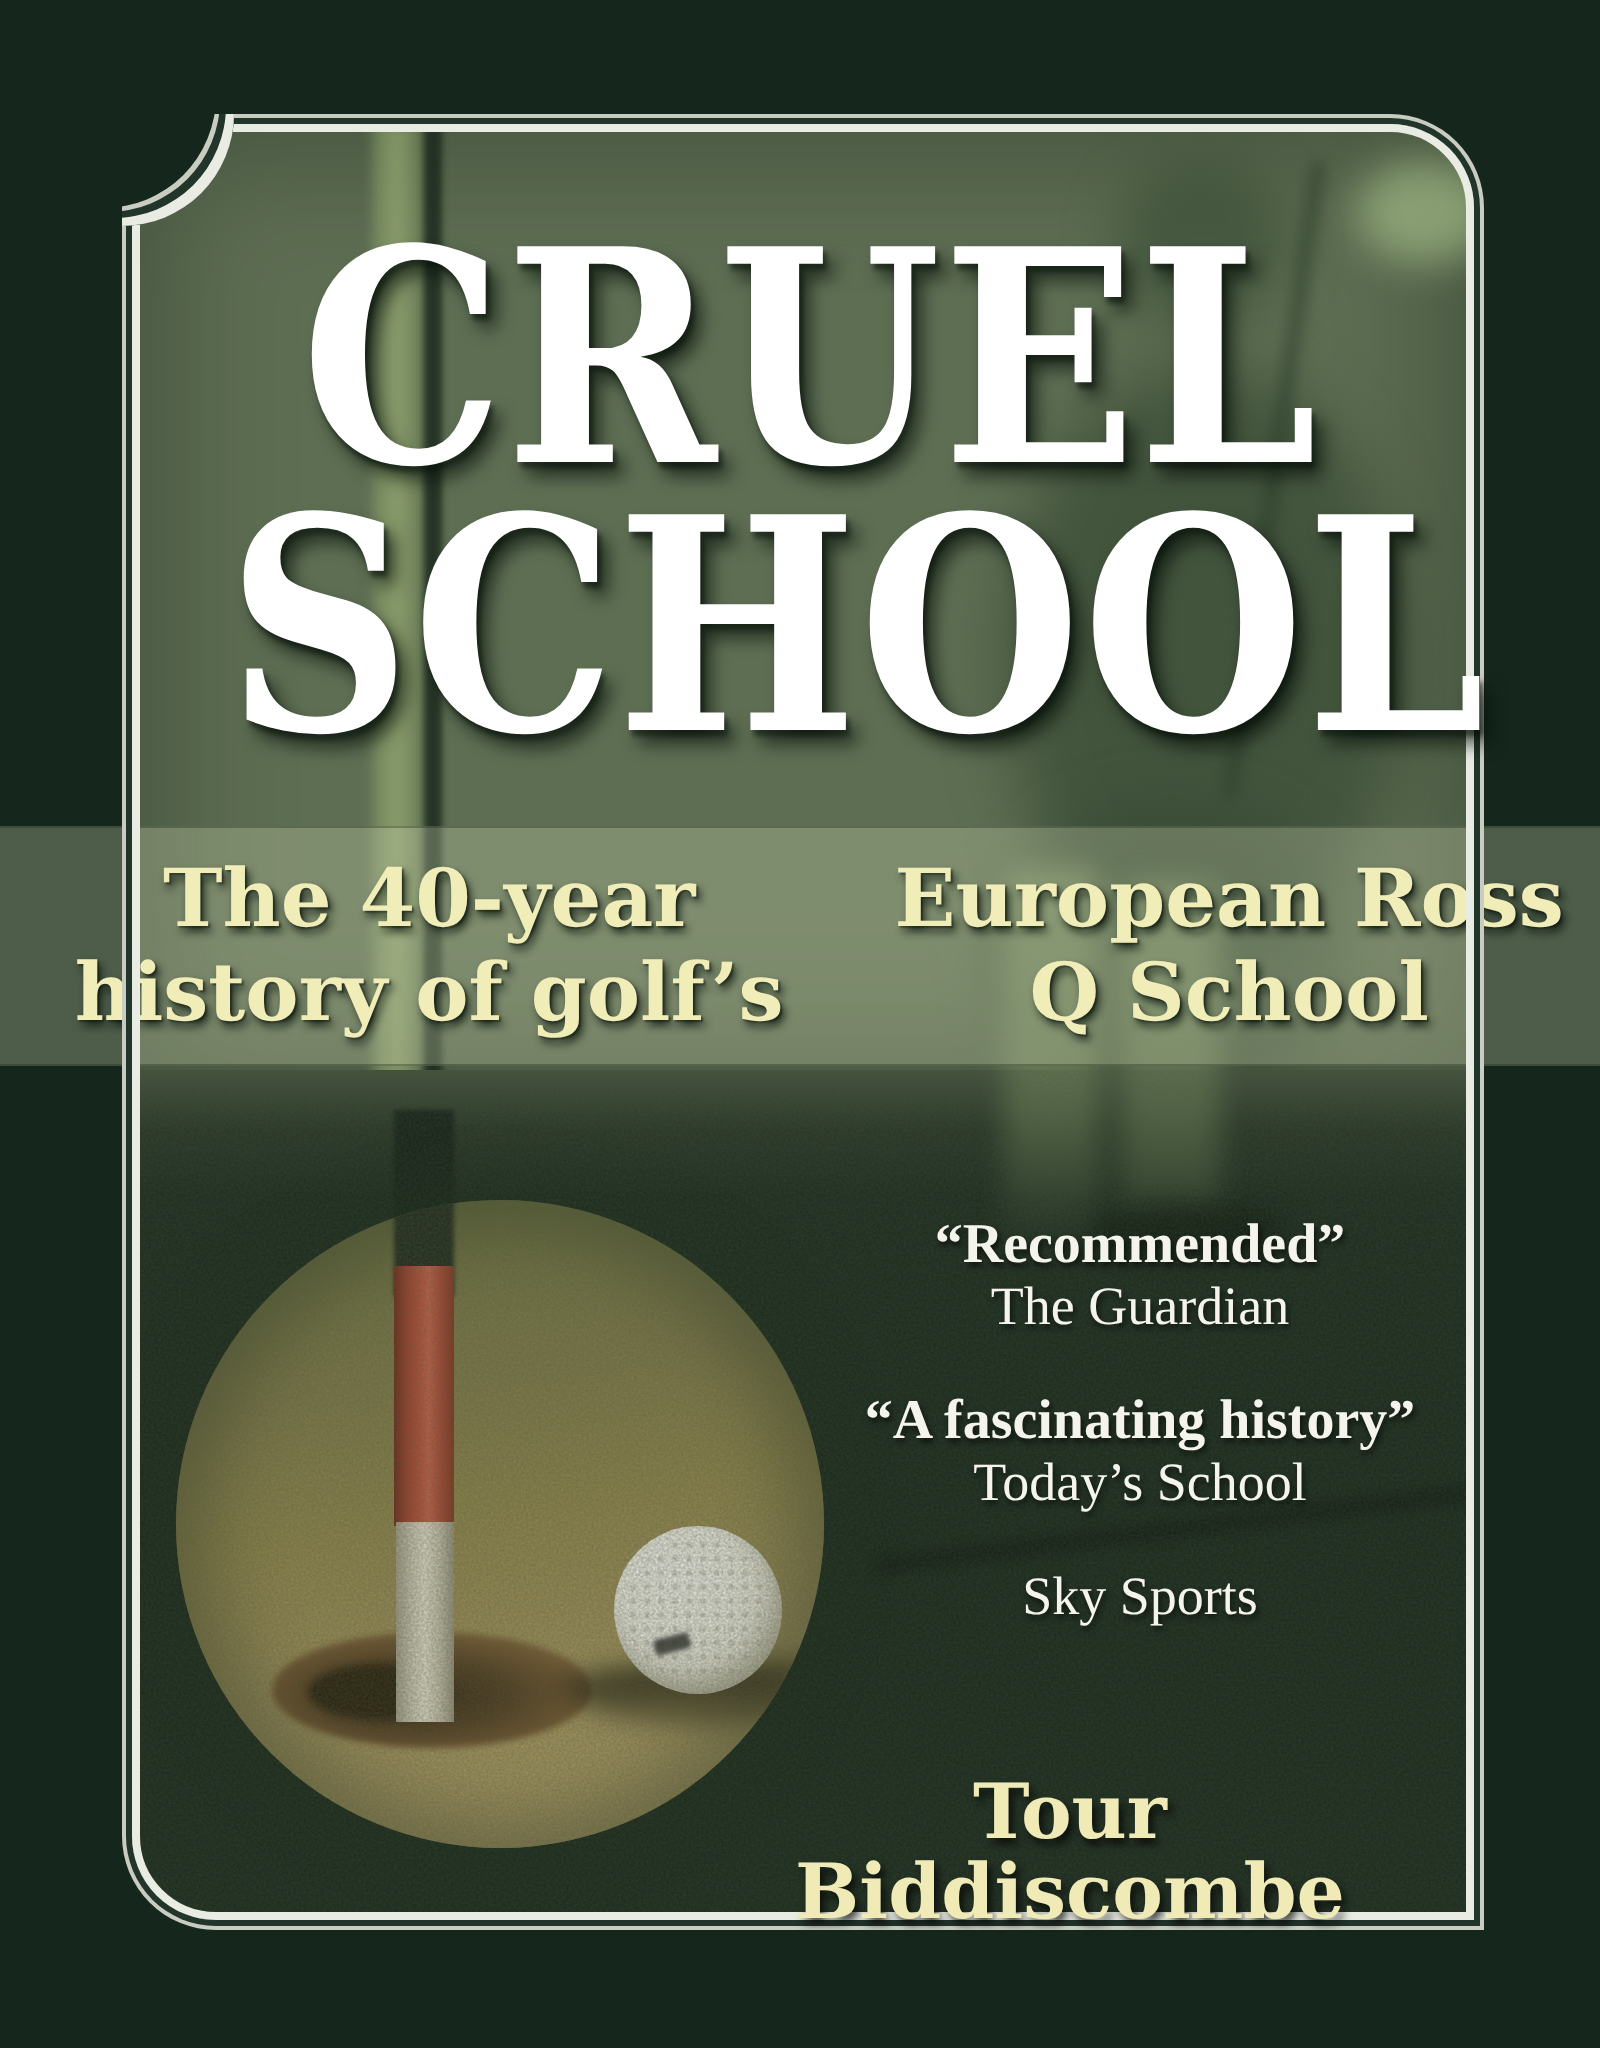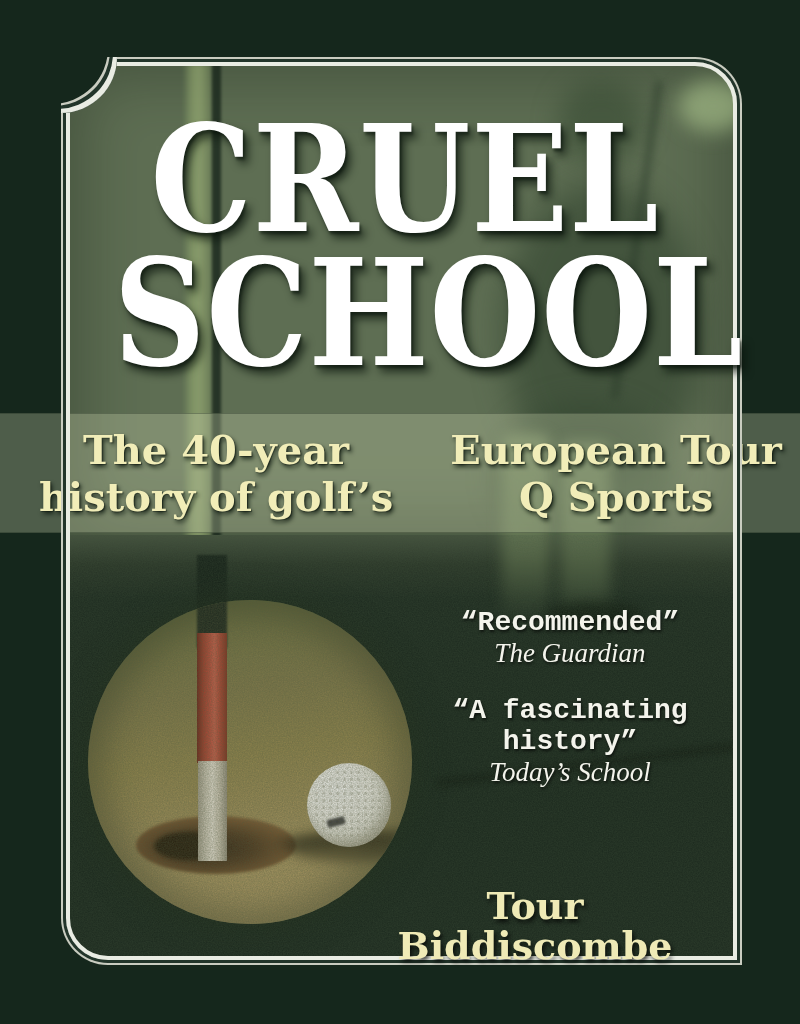--- a/index.html
+++ b/index.html
@@ -81,22 +81,22 @@
                 pointer-events:none;}
   
   .title{position:absolute;left:66px;top:112px;width:678px;z-index:20;text-align:center;
          font-weight:bold;font-size:148px;line-height:134px;color:#ffffff;letter-spacing:1px;
          text-shadow:6px 7px 9px rgba(8,18,10,0.68), 2px 3px 3px rgba(8,18,10,0.55);}
   .title .line{display:block;transform:scaleX(0.86);}
   .quotes{position:absolute;left:410px;top:607px;width:320px;z-index:20;text-align:center;
           font-family:"Liberation Serif", serif;color:#f4f4ec;}
   .quote-group{margin-bottom:26px;}
   .quote-text{font-size:28px;line-height:31px;font-weight:600;
-              text-shadow:1px 2px 3px rgba(0,0,0,0.65);font-family:Liberation Mono, monospace;}
-  .quote-source{font-size:27px;line-height:31px;font-style:italic;
+              text-shadow:1px 2px 3px rgba(0,0,0,0.65);}
+  .quote-source{font-size:27px;line-height:31px;
                 text-shadow:1px 2px 3px rgba(0,0,0,0.65);}
   .author{position:absolute;left:370px;top:886px;width:330px;z-index:20;text-align:center;
           font-weight:bold;font-size:38px;line-height:40px;color:#efeab6;
           text-shadow:2px 3px 4px rgba(0,0,0,0.7);}
 </style>
 </head>
 <body>
 
 <div class="cover">
 
@@ -147,39 +147,40 @@
       <filter id="grain-grass">
           <feTurbulence type="fractalNoise" baseFrequency="0.8" numOctaves="2" seed="3"></feTurbulence>
         <feColorMatrix type="matrix" values="0 0 0 0 0.06  0 0 0 0 0.10  0 0 0 0 0.05  0 0 0 0.38 0"></feColorMatrix>
         </filter>
       <rect width="100%" height="100%" filter="url(#grain-grass)"></rect>
     </svg>
   </div>
 
   <div class="band">
     <div class="subtitle">The 40-year history of golf’s</div>
-    <div class="subtitle">European Tour Q Sports</div>
+    <div class="subtitle">European Ross Q School</div>
   </div>
 
   <div class="frame-border"></div>
   <div class="corner-notch"></div>
 
   <h1 class="title" style="margin:0;">
     <span class="line">CRUEL</span>
     <span class="line">SCHOOL</span>
   </h1>
 
   <div class="quotes">
     <div class="quote-group">
       <div class="quote-text">“Recommended”</div>
       <div class="quote-source">The Guardian</div>
     </div>
     <div class="quote-group">
       <div class="quote-text">“A fascinating history”</div>
       <div class="quote-source">Today’s School</div>
     </div>
     <div class="quote-group">
+      <div class="quote-source">Sky Sports</div>
     </div>
   </div>
 
   <div class="author">Tour Biddiscombe</div>
 
 </div>
 
 </body></html>

